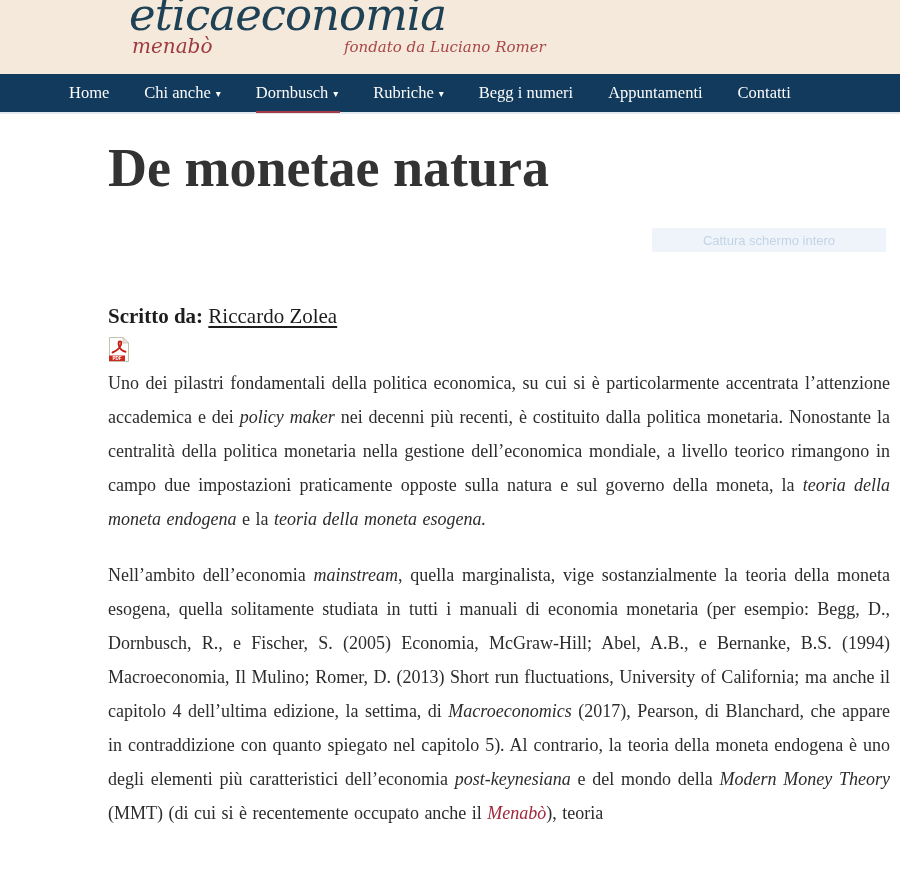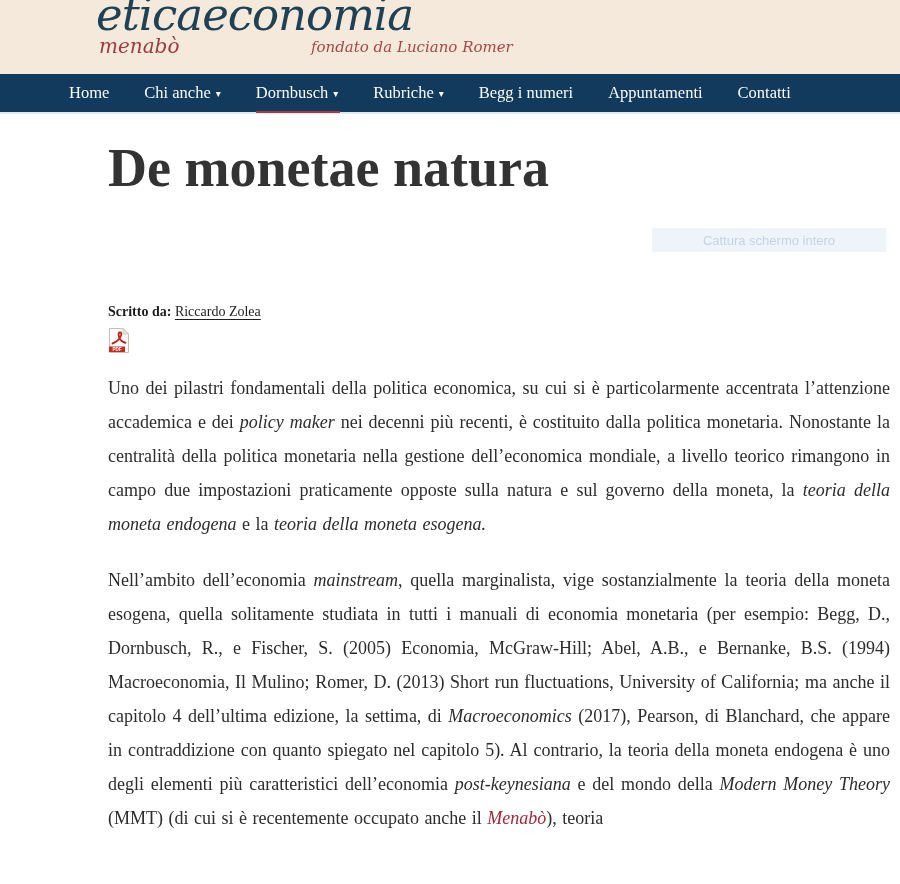--- a/index.html
+++ b/index.html
@@ -16,21 +16,21 @@
     background: #ffffff;
   }
 
   
   .site-header {
     position: relative;
     height: 74px;
     background: var(--header_bg, #f4e9da);
   }
   .logo-block {
-    position: absolute; left: 96px; top: 0; width: 380px; height: 92px;
+    position: absolute; left: 129px; top: 0; width: 380px; height: 92px;
     cursor: pointer;
   }
   .logo-main {
     position: absolute; left: 0; top: -12px;
     font-family: "DejaVu Serif", serif;
     font-style: italic;
     font-size: 45px;
     letter-spacing: -1px;
     color: var(--logo_navy, #1e4156);
     white-space: nowrap;
@@ -105,37 +105,37 @@
   .article-title {
     margin: 26px 0 0 0;
     font-family: Liberation Serif, serif;
     font-weight: 700;
     font-size: 54px;
     line-height: 60px;
     color: #333333;
   }
   .byline {
     margin-top: 106px;
-    font-size: 14px;
+    font-size: 21px;
     color: #1d1d1d;
   }
   .byline-label { font-weight: 700; }
   .author-link {
     color: #1d1d1d;
     text-decoration: underline;
     text-underline-offset: 3px;
     cursor: pointer;
   }
   .pdf-link {
     display: inline-block;
     margin-top: 8px;
     line-height: 0;
     cursor: pointer;
   }
-  .body-text { margin-top: 14px; }
+  .body-text { }
   .body-text p {
     margin: 0 0 22px 0;
     font-size: 18px;
     line-height: 34px;
     text-align: justify;
     color: #2c2c2c;
     word-spacing: 1px;
   }
   .body-text em { font-style: italic; }
   .text-link {

